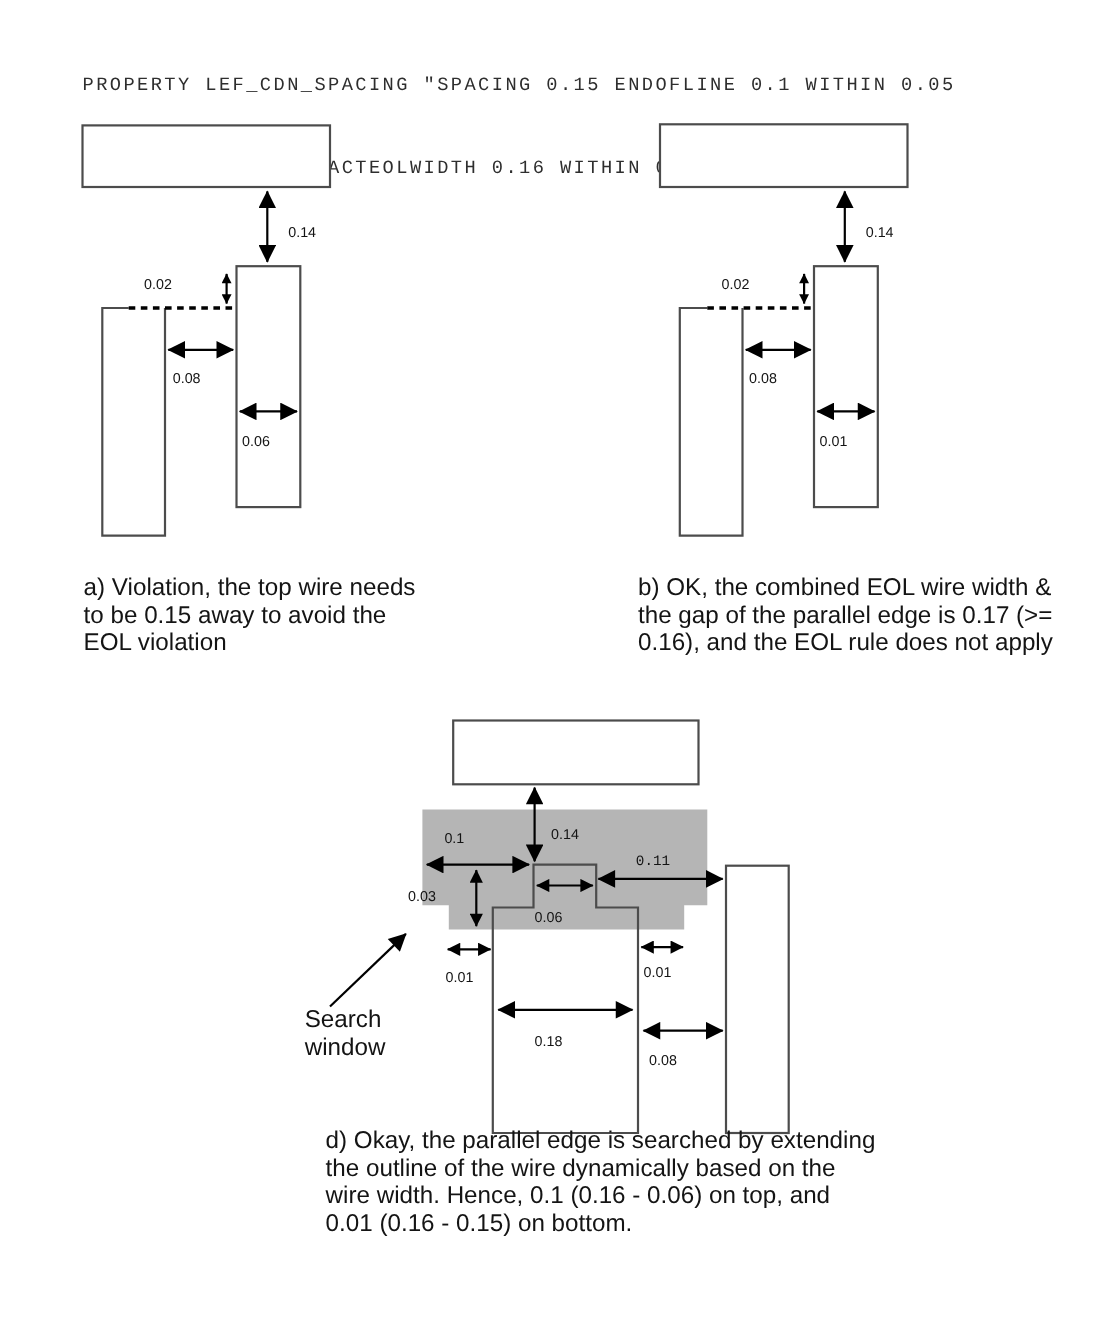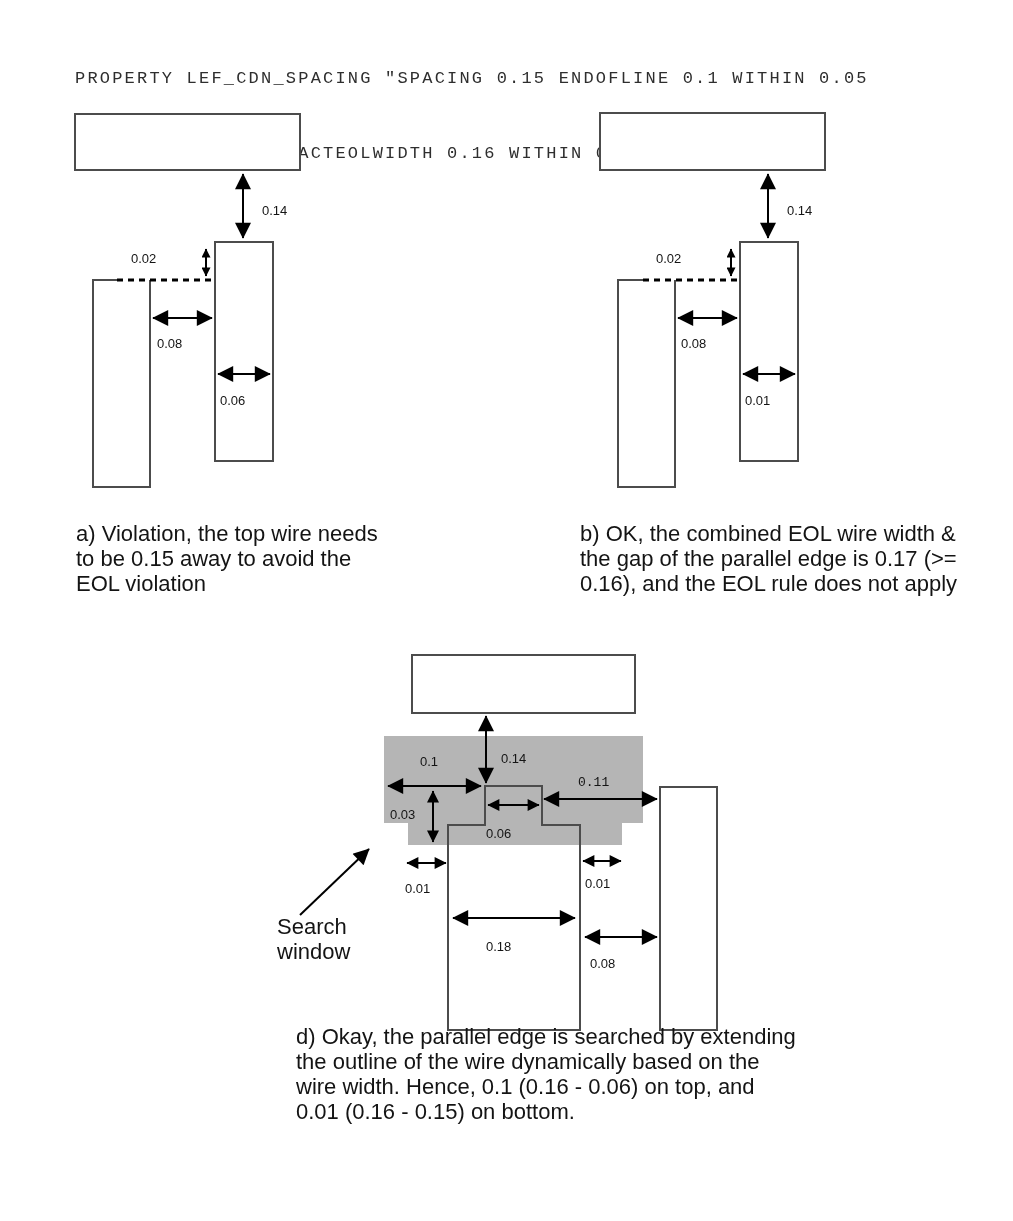--- a/index.html
+++ b/index.html
@@ -147,22 +147,22 @@
 
   <span class="lbl" style="left:787px; top:201px;">0.14</span>
   <span class="lbl" style="left:656px; top:249px;">0.02</span>
   <span class="lbl" style="left:681px; top:334px;">0.08</span>
   <span class="lbl" style="left:745px; top:391px;">0.01</span>
   <div class="cap" style="left:580px; top:521px;">b) OK, the combined EOL wire width &amp;
 the gap of the parallel edge is 0.17 (&gt;=
 0.16), and the EOL rule does not apply</div>
 
   <span class="lbl" style="left:501px; top:749px;">0.14</span>
-  <span class="lbl" style="left:420px; top:752px;">0.1</span>
-  <span class="lbl" style="left:390px; top:805px;">0.03</span>
+  <span class="lbl" style="left:404px; top:752px;">0.1</span>
+  <span class="lbl" style="left:371px; top:805px;">0.03</span>
   <span class="lbl" style="left:486px; top:824px;">0.06</span>
   <span class="lbl" style="left:578px; top:773px;font-family:Liberation Mono, monospace;">0.11</span>
   <span class="lbl" style="left:405px; top:879px;">0.01</span>
   <span class="lbl" style="left:585px; top:874px;">0.01</span>
   <span class="lbl" style="left:486px; top:937px;">0.18</span>
   <span class="lbl" style="left:590px; top:954px;">0.08</span>
   <div class="cap" style="left:277px; top:914px;">Search
 window</div>
   <div class="cap" style="left:296px; top:1024px;">d) Okay, the parallel edge is searched by extending
 the outline of the wire dynamically based on the

